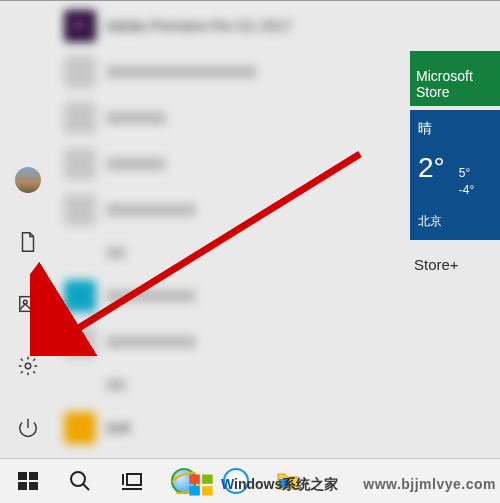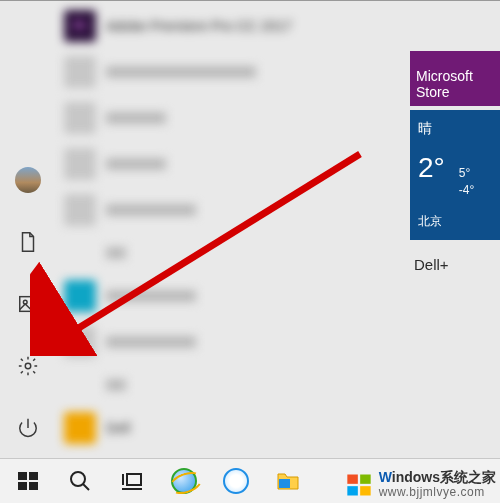--- a/index.html
+++ b/index.html
@@ -76,21 +76,21 @@
     width: 90px;
     display: flex;
     flex-direction: column;
   }
   .tile-top {
     height: 50px;
     background: #e9e9e9;
   }
   .tile-store {
     height: 55px;
-    background: #701a75;
+    background: #15803d;
     color: #fff;
     font-size: 14px;
     display: flex;
     align-items: flex-end;
     padding: 6px;
   }
   .tile-weather {
     height: 130px;
     margin-top: 4px;
     background: #0e4f8b;
@@ -185,25 +185,25 @@
   
   .watermark {
     position: absolute;
     right: 4px;
     bottom: 4px;
     display: flex;
     align-items: center;
     gap: 6px;
     z-index: 60;
   }
-  .wm-text { display: flex; flex-direction: column; line-height: 1.1; }
+  .wm-text { display: flex; flex-direction: row; line-height: 1.1; gap: 25px; }
   .wm-main { font-size: 14px; font-weight: 700; }
   .wm-w { color: #0b5ab0; }
   .wm-rest { color: #333; }
-  .wm-sub { font-size: 12px; color: #666; letter-spacing: .5px; }
+  .wm-sub { font-size: 14px; color: #666; letter-spacing: .5px; font-weight: bold; }
 </style>
 </head>
 <body>
 
 <div class="start-menu">
 
   <div class="rail">
     <div class="rail-item" title="账户">
       <div class="avatar"></div>
     </div>
@@ -285,21 +285,21 @@
       <div class="weather-mid">
         <div class="weather-temp">2°</div>
         <div class="weather-hl">
           <div>5°</div>
           <div>-4°</div>
         </div>
       </div>
       <div class="weather-city">北京</div>
     </div>
     <div class="tile-dell">
-      <span>Dell+</span>
+      <span>Store+</span>
     </div>
   </div>
 
 </div>
 
 <svg class="arrow-svg" viewBox="0 0 340 210">
   <defs>
     <marker id="ah" markerWidth="28" markerHeight="22" refX="4" refY="11" orient="auto">
       <polygon points="0,0 28,11 0,22" fill="#d30000"></polygon>
     </marker>

